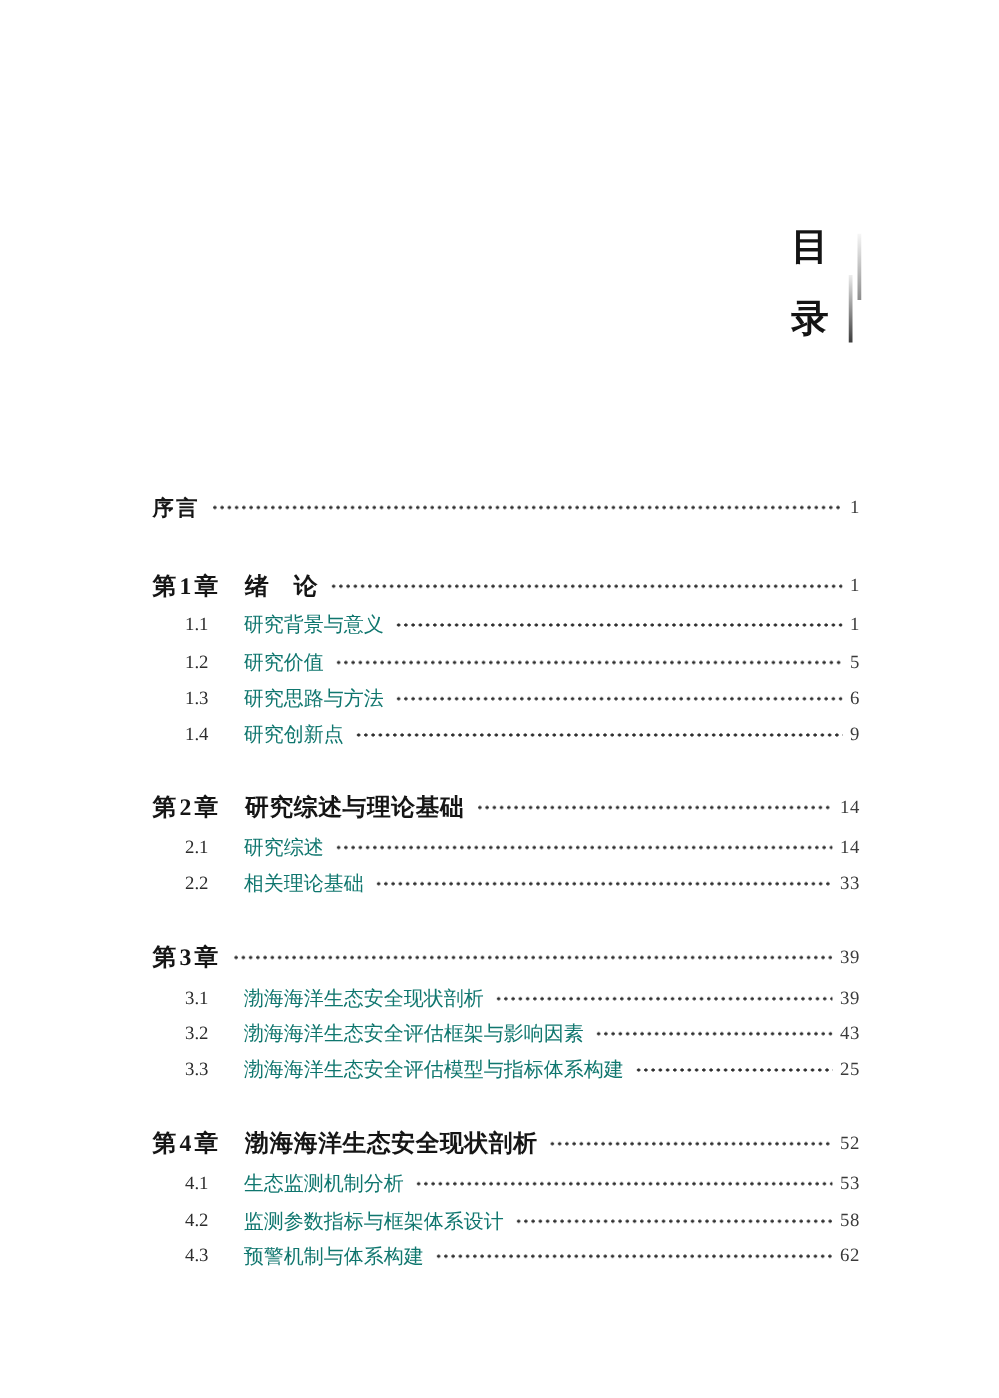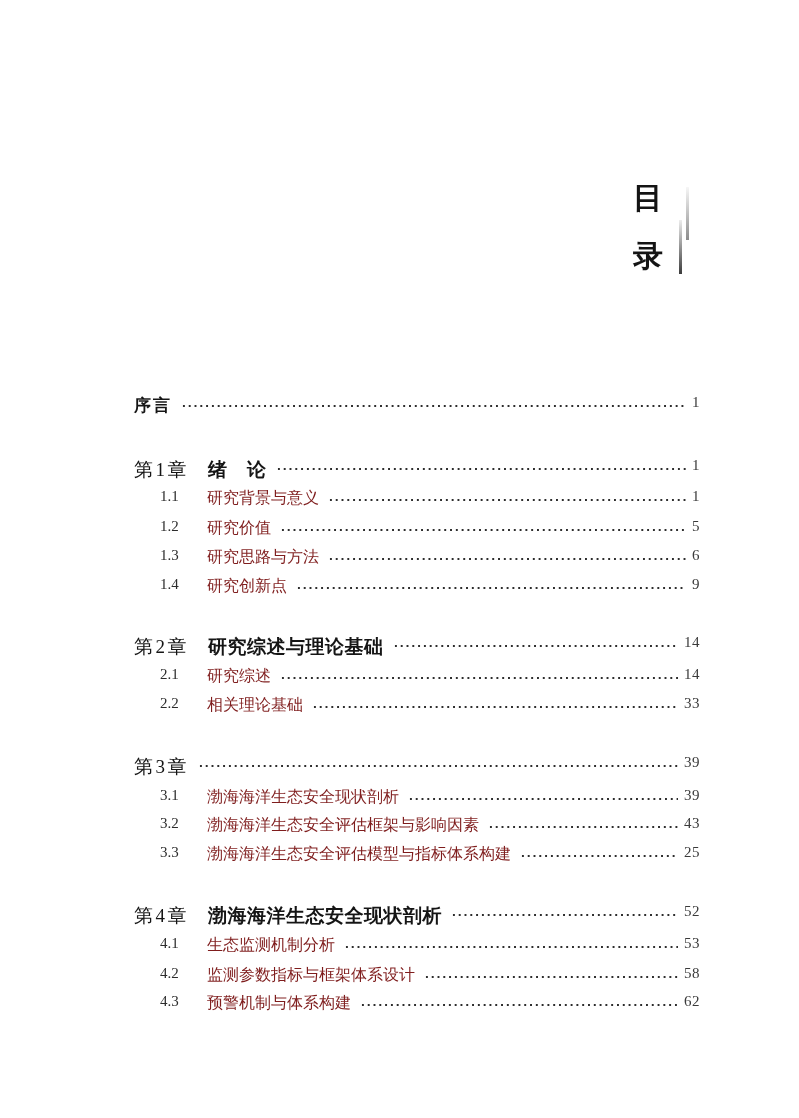--- a/index.html
+++ b/index.html
@@ -32,25 +32,26 @@
     background: linear-gradient(to bottom, rgba(185,185,185,0.12), #8c8c8c);
   }
   .bar2 {
     left: 679px; top: 220px; height: 54px;
     background: linear-gradient(to bottom, rgba(195,195,195,0.30), #3c3c3c);
   }
 
   
   .row {
     position: absolute;
-    left: 134px;
+    left: 122px;
     width: 566px;
     height: 24px;
     box-sizing: border-box;
     display: flex;
+    align-items: center;
     white-space: nowrap;
   }
   .leader {
     flex: 1 1 auto;
     align-self: stretch;
     margin: 0 6px 0 9px;
     background-image: radial-gradient(circle, #2d2d2d 1.1px, transparent 1.45px);
     background-size: 5.8px 100%;
     background-repeat: repeat-x;
     background-position: 0 55%;
@@ -64,42 +65,42 @@
 
   .preface .plabel {
     font-size: 17px;
     font-weight: bold;
     letter-spacing: 2px;
     color: #151515;
   }
   .chapter .cnum {
     flex: 0 0 auto;
     font-size: 19px;
-    font-weight: normal;
+    font-weight: bold;
     letter-spacing: 2.5px;
     color: #151515;
   }
   .chapter .clabel {
     flex: 0 0 auto;
     margin-left: 19px;
     font-size: 19px;
     font-weight: bold;
     letter-spacing: 0.5px;
     color: #151515;
   }
   .sub { padding-left: 26px; }
   .sub .snum {
     flex: 0 0 47px;
     font-size: 15px;
     color: #2c2c2c;
   }
   .sub .slabel {
     flex: 0 0 auto;
     font-size: 16px;
-    color: #7f1d1d;
+    color: #0f766e;
   }
 </style>
 </head>
 <body>
 
 <div class="sheet">
 
   <div class="title-block">
     <span>目</span>
     <span>录</span>

